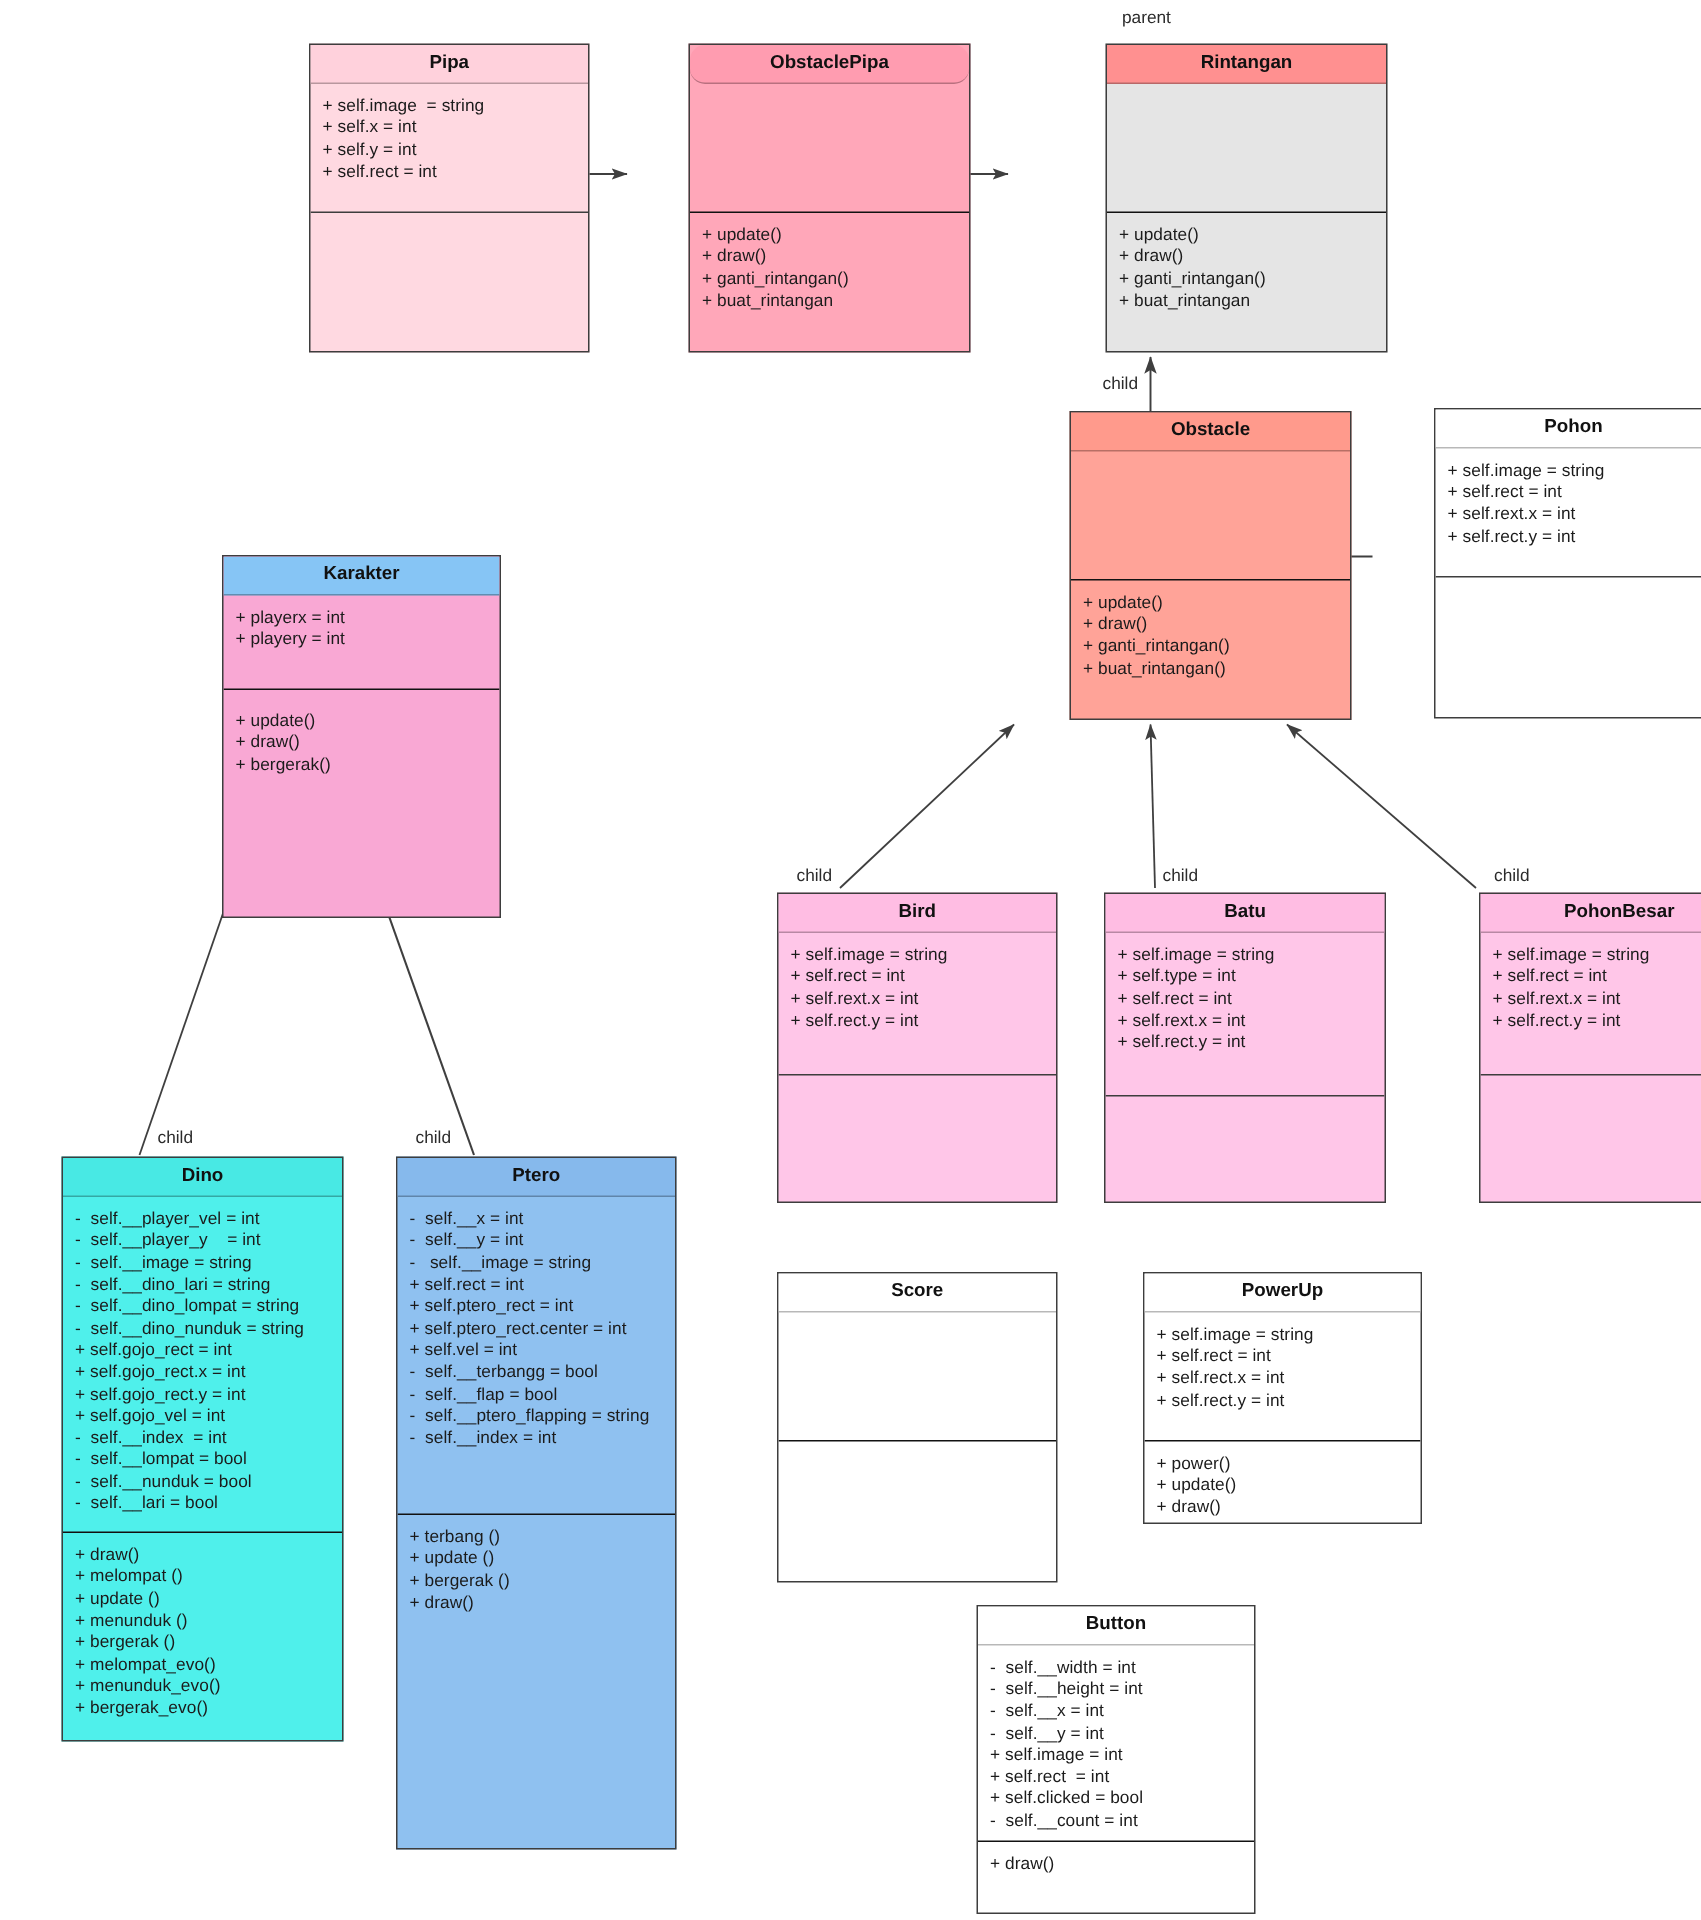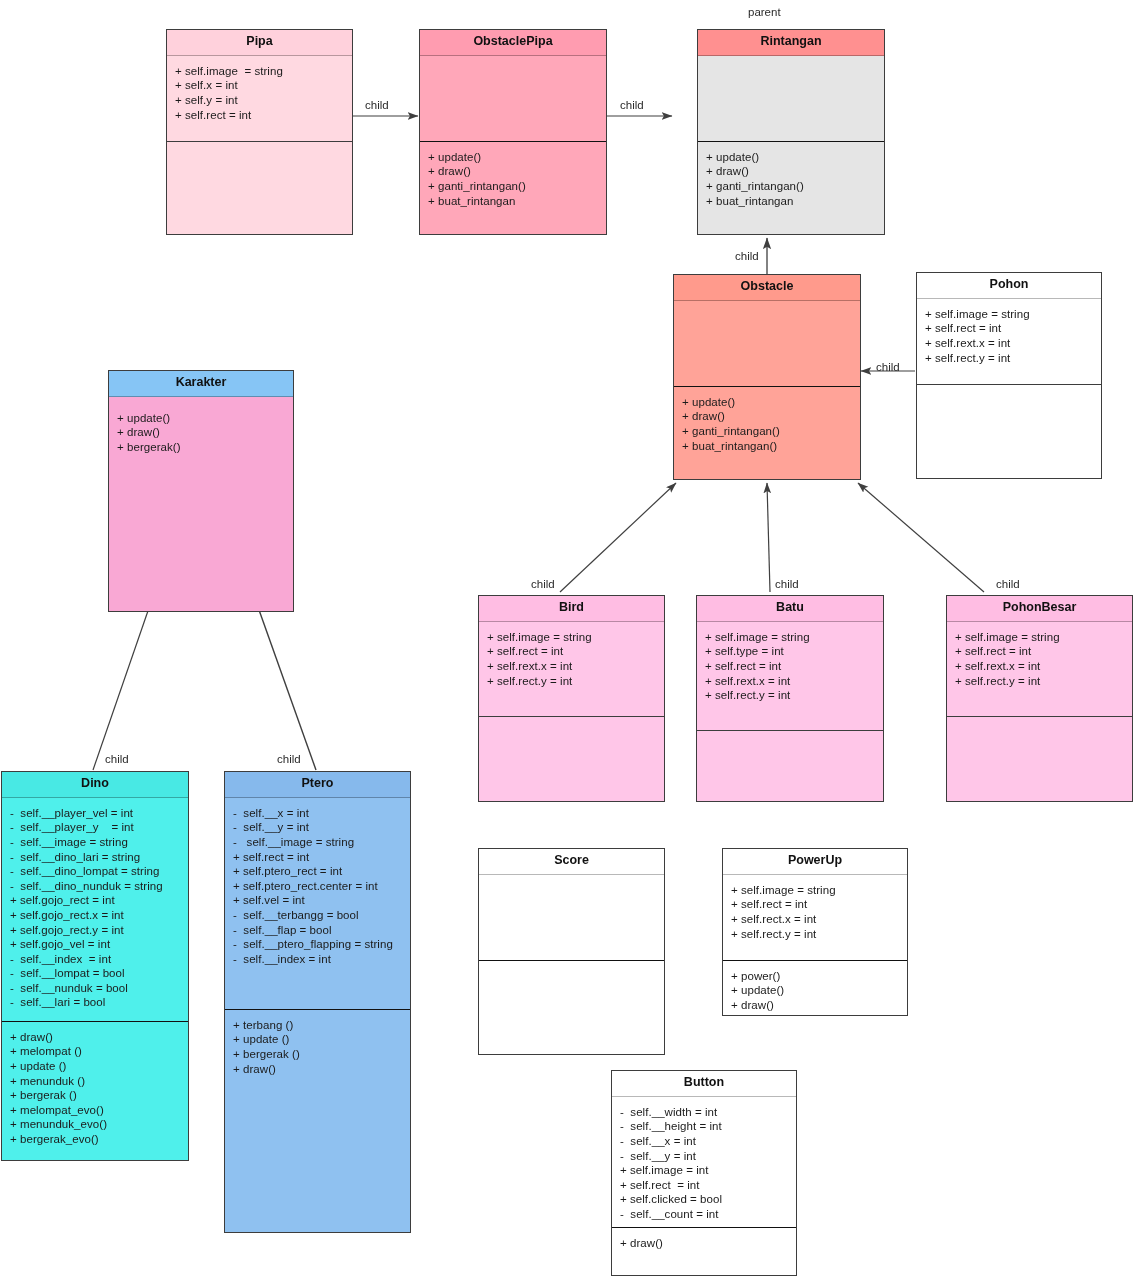--- a/index.html
+++ b/index.html
@@ -15,20 +15,21 @@
     overflow:hidden;
   }
   
   .uml{
     position:absolute;
     box-sizing:border-box;
     border:1px solid #3d3d3d;
     display:flex;
     flex-direction:column;
     overflow:hidden;
+    margin-left:40px;
   }
   .uml .title{
     box-sizing:border-box;
     text-align:center;
     font-weight:bold;
     font-size:12.5px;
     color:#111;
     padding:5px 2px 6px 2px;
     border-bottom:1px solid rgba(0,0,0,.28);
     line-height:1.1;
@@ -117,21 +118,21 @@
     <div class="attrs" style="flex:0 0 86px;">
         <div class="row">+ self.image  = string</div>
         <div class="row">+ self.x = int</div>
         <div class="row">+ self.y = int</div>
         <div class="row">+ self.rect = int</div>
       </div>
     <div class="ops"></div>
   </div>
 
   <div class="uml" id="box-obstaclepipa" style="left:419px;top:29px;width:188px;height:206px;background:#ffa7b9;">
-    <div class="title" style="background:#ff9cb0;">ObstaclePipa</div>
+    <div class="title" style="background:#ff9cb0;border-radius:10px;">ObstaclePipa</div>
     <div class="attrs" style="flex:0 0 86px;border-bottom:1px solid #111;"></div>
     <div class="ops">
         <div class="row">+ update()</div>
         <div class="row">+ draw()</div>
         <div class="row">+ ganti_rintangan()</div>
         <div class="row">+ buat_rintangan</div>
       </div>
   </div>
 
   <div class="uml" id="box-rintangan" style="left:697px;top:29px;width:188px;height:206px;background:#e5e5e5;">
@@ -162,20 +163,24 @@
         <div class="row">+ self.image = string</div>
         <div class="row">+ self.rect = int</div>
         <div class="row">+ self.rext.x = int</div>
         <div class="row">+ self.rect.y = int</div>
       </div>
     <div class="ops"></div>
   </div>
 
   <div class="uml" id="box-karakter" style="left:108px;top:370px;width:186px;height:242px;background:#f9a8d4;">
     <div class="title" style="background:#86c5f5;">Karakter</div>
+    <div class="attrs" style="flex:0 0 63px;border-bottom:1px solid #111;">
+        <div class="row">+ playerx = int</div>
+        <div class="row">+ playery = int</div>
+      </div>
     <div class="ops" style="padding-top:14px;">
         <div class="row">+ update()</div>
         <div class="row">+ draw()</div>
         <div class="row">+ bergerak()</div>
       </div>
   </div>
 
   <div class="uml" id="box-dino" style="left:1px;top:771px;width:188px;height:390px;background:#4ff0eb;">
     <div class="title" style="background:#48e9e4;">Dino</div>
     <div class="attrs" style="flex:0 0 224px;border-bottom:1px solid #111;">

